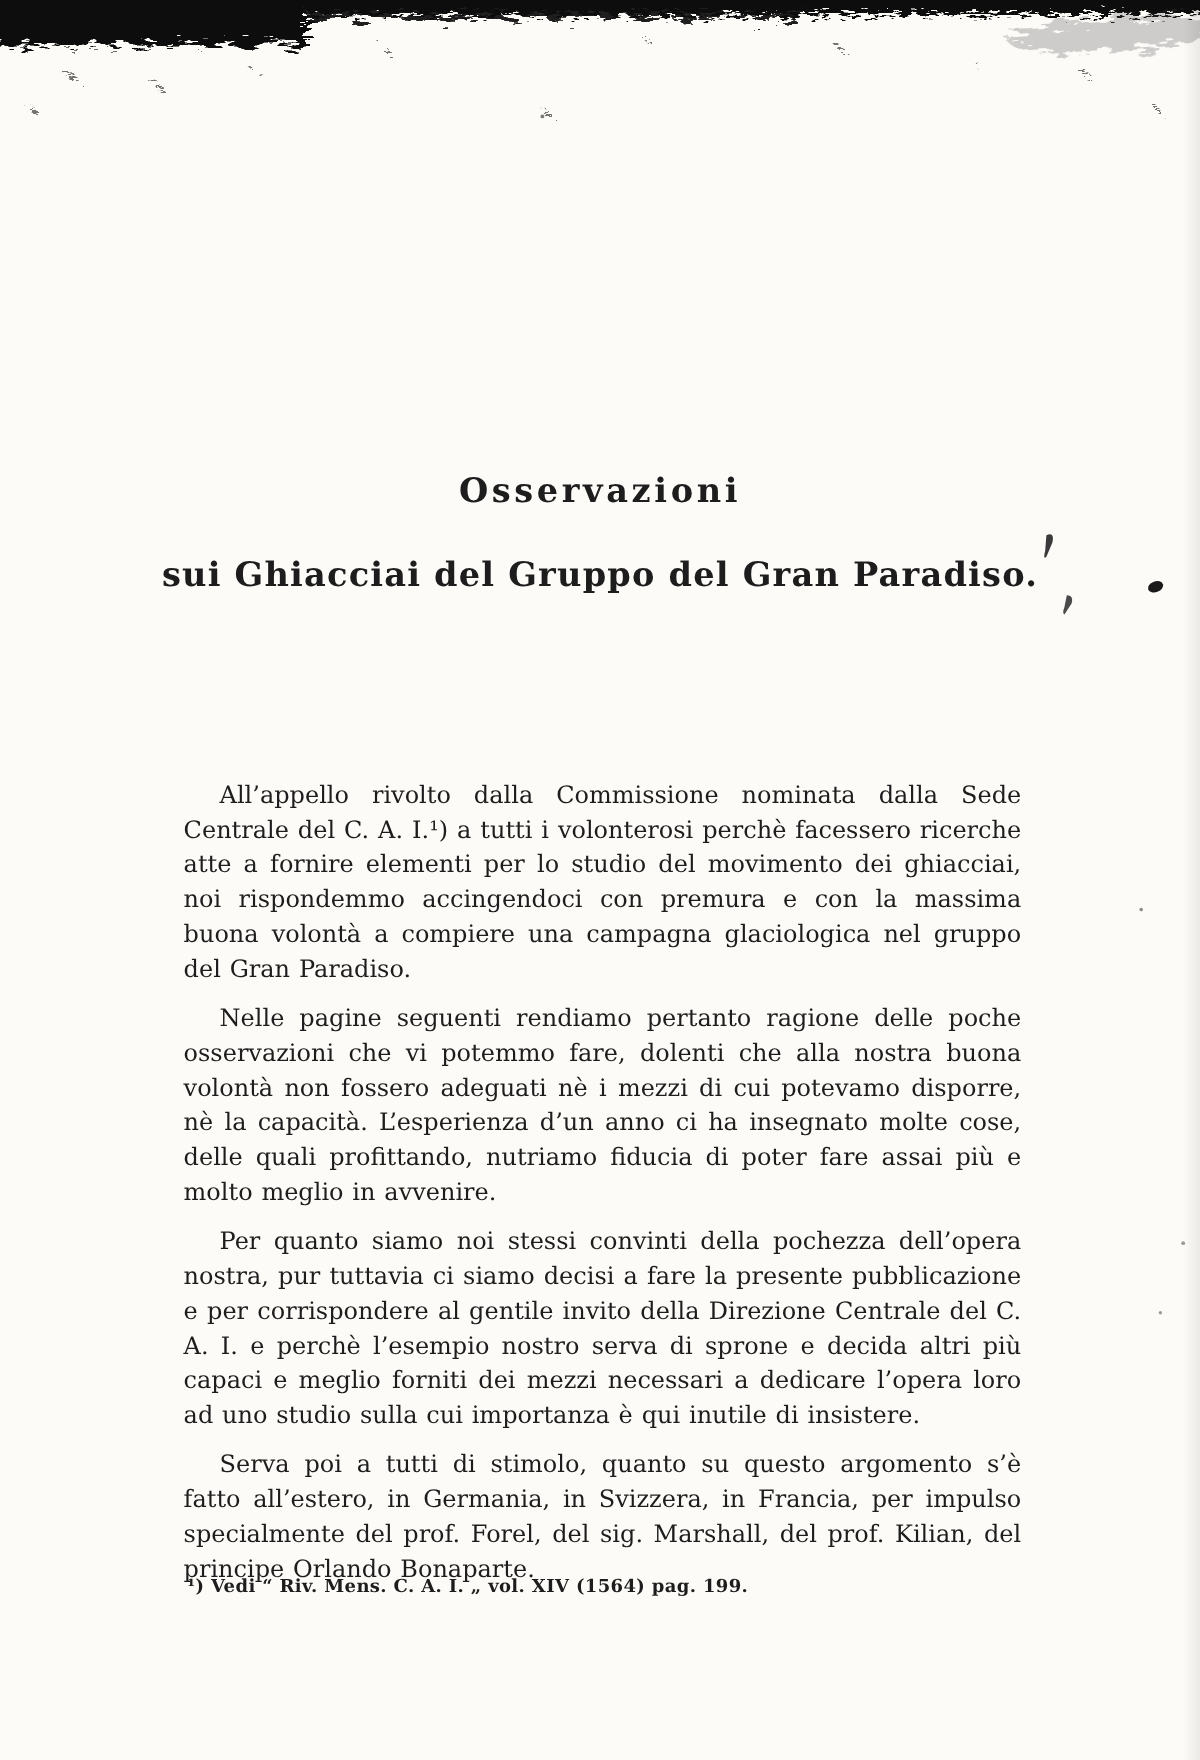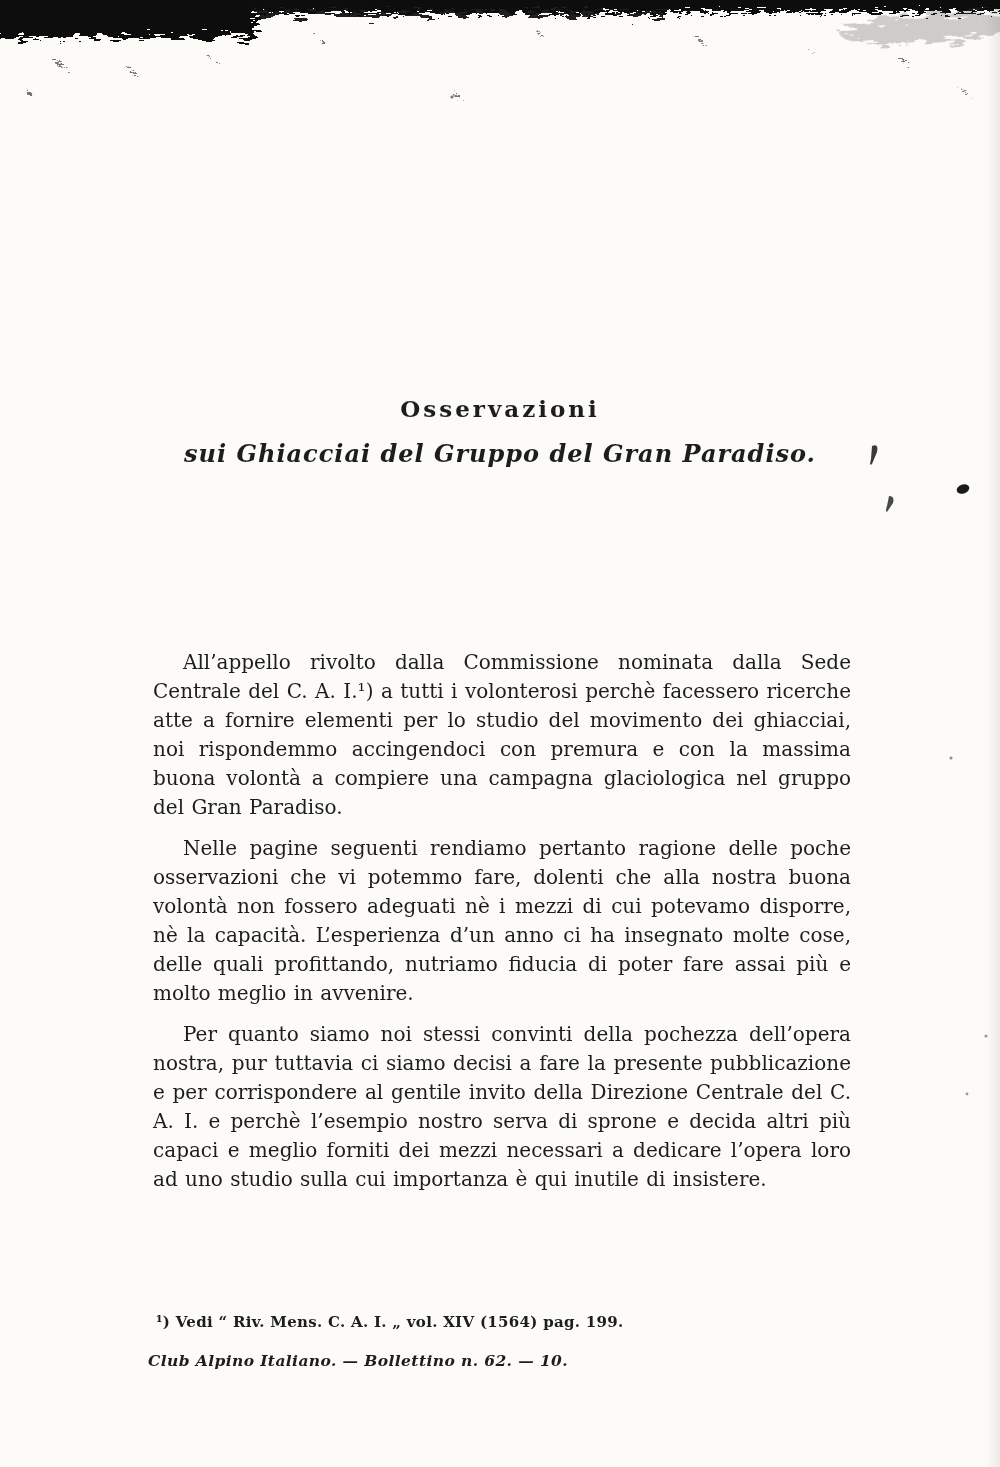--- a/index.html
+++ b/index.html
@@ -36,30 +36,29 @@
   }
   .title-block {
     position: absolute;
     top: 392px;
     left: 0;
     width: 100%;
     text-align: center;
     font-weight: 700;
   }
   .title-line1 {
-    font-size: 23px;
+    font-size: 28px;
     letter-spacing: 3px;
     line-height: 34px;
   }
   .title-line2 {
-    font-size: 24px;
+    font-size: 28px;
     letter-spacing: 1px;
     line-height: 34px;
-    margin-top: 11px;
-    font-style: italic;
+    margin-top: 36px;
   }
   .body-block {
     position: absolute;
     top: 636px;
     left: 141px;
     width: 722px;
     font-size: 20px;
     line-height: 29px;
     text-align: justify;
   }
@@ -134,20 +133,20 @@
 
   <div class="title-block">
     <div class="title-line1">Osservazioni</div>
     <div class="title-line2">sui Ghiacciai del Gruppo del Gran Paradiso.</div>
   </div>
 
   <div class="body-block">
     <p>All’appello rivolto dalla Commissione nominata dalla Sede Centrale del C. A. I.¹) a tutti i volonterosi perchè facessero ricerche atte a fornire elementi per lo studio del movimento dei ghiacciai, noi rispondemmo accingendoci con premura e con la massima buona volontà a compiere una campagna glaciologica nel gruppo del Gran Paradiso.</p>
     <p>Nelle pagine seguenti rendiamo pertanto ragione delle poche osservazioni che vi potemmo fare, dolenti che alla nostra buona volontà non fossero adeguati nè i mezzi di cui potevamo disporre, nè la capacità. L’esperienza d’un anno ci ha insegnato molte cose, delle quali profittando, nutriamo fiducia di poter fare assai più e molto meglio in avvenire.</p>
     <p>Per quanto siamo noi stessi convinti della pochezza dell’opera nostra, pur tuttavia ci siamo decisi a fare la presente pubblicazione e per corrispondere al gentile invito della Direzione Centrale del C. A. I. e perchè l’esempio nostro serva di sprone e decida altri più capaci e meglio forniti dei mezzi necessari a dedicare l’opera loro ad uno studio sulla cui importanza è qui inutile di insistere.</p>
+    <p>Serva poi a tutti di stimolo, quanto su questo argomento s’è fatto all’estero, in Germania, in Svizzera, in Francia, per impulso specialmente del prof. Forel, del sig. Marshall, del prof. Kilian, del principe Orlando Bonaparte.</p>
   </div>
 
   <div class="footnote">¹) Vedi “ Riv. Mens. C. A. I. „ vol. XIV (1564) pag. 199.</div>
 
-  <div class="footer-imprint">Club Alpino Italiano. — Bollettino n. 62. — 10.</div>
 
   <div class="edge-shade"></div>
 </div>
 
 </body></html>

